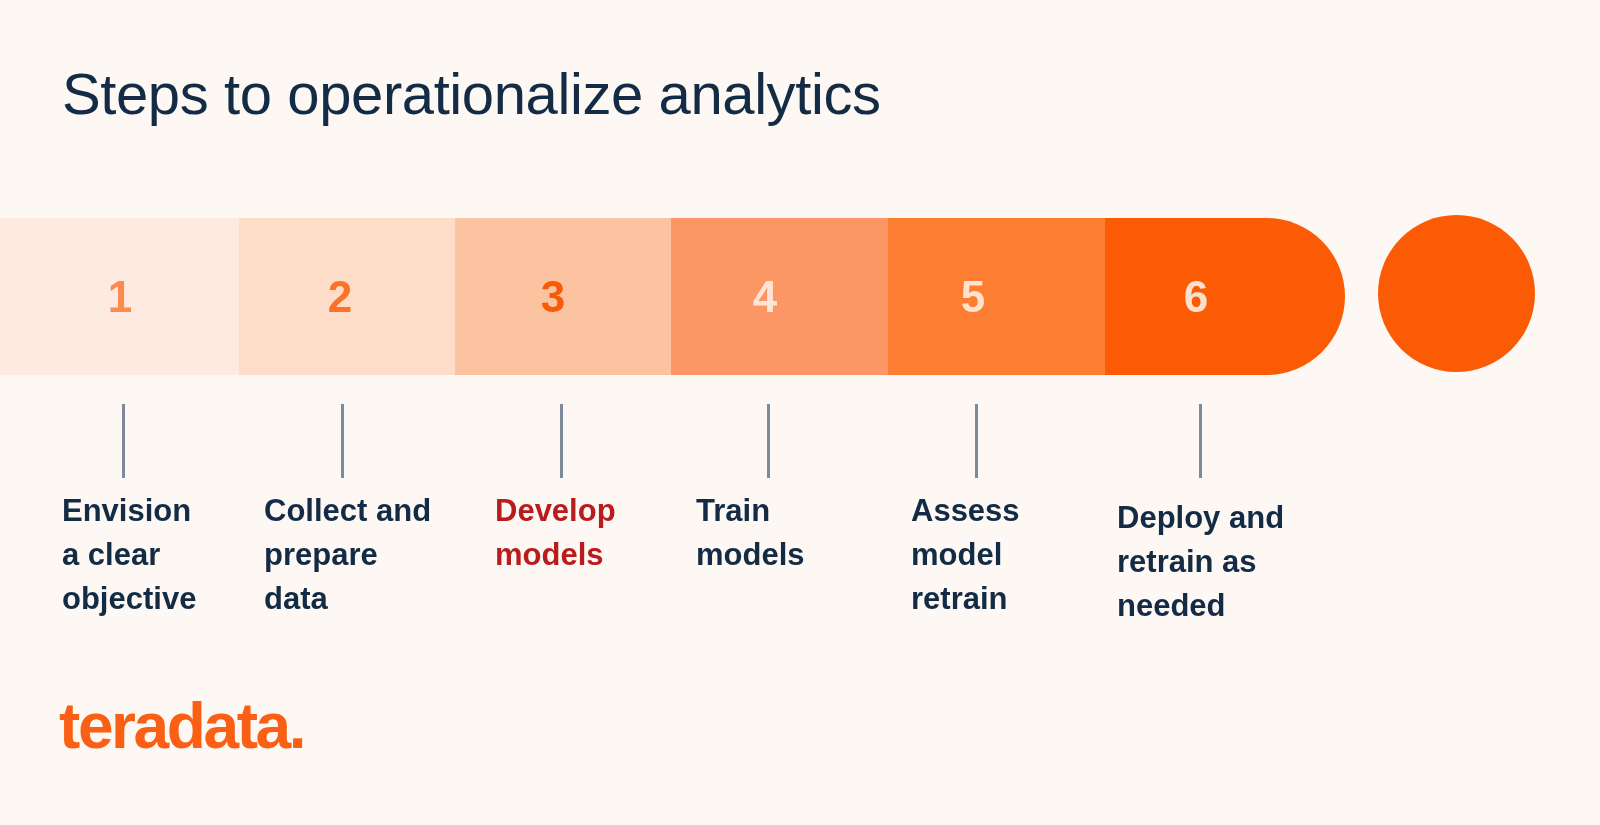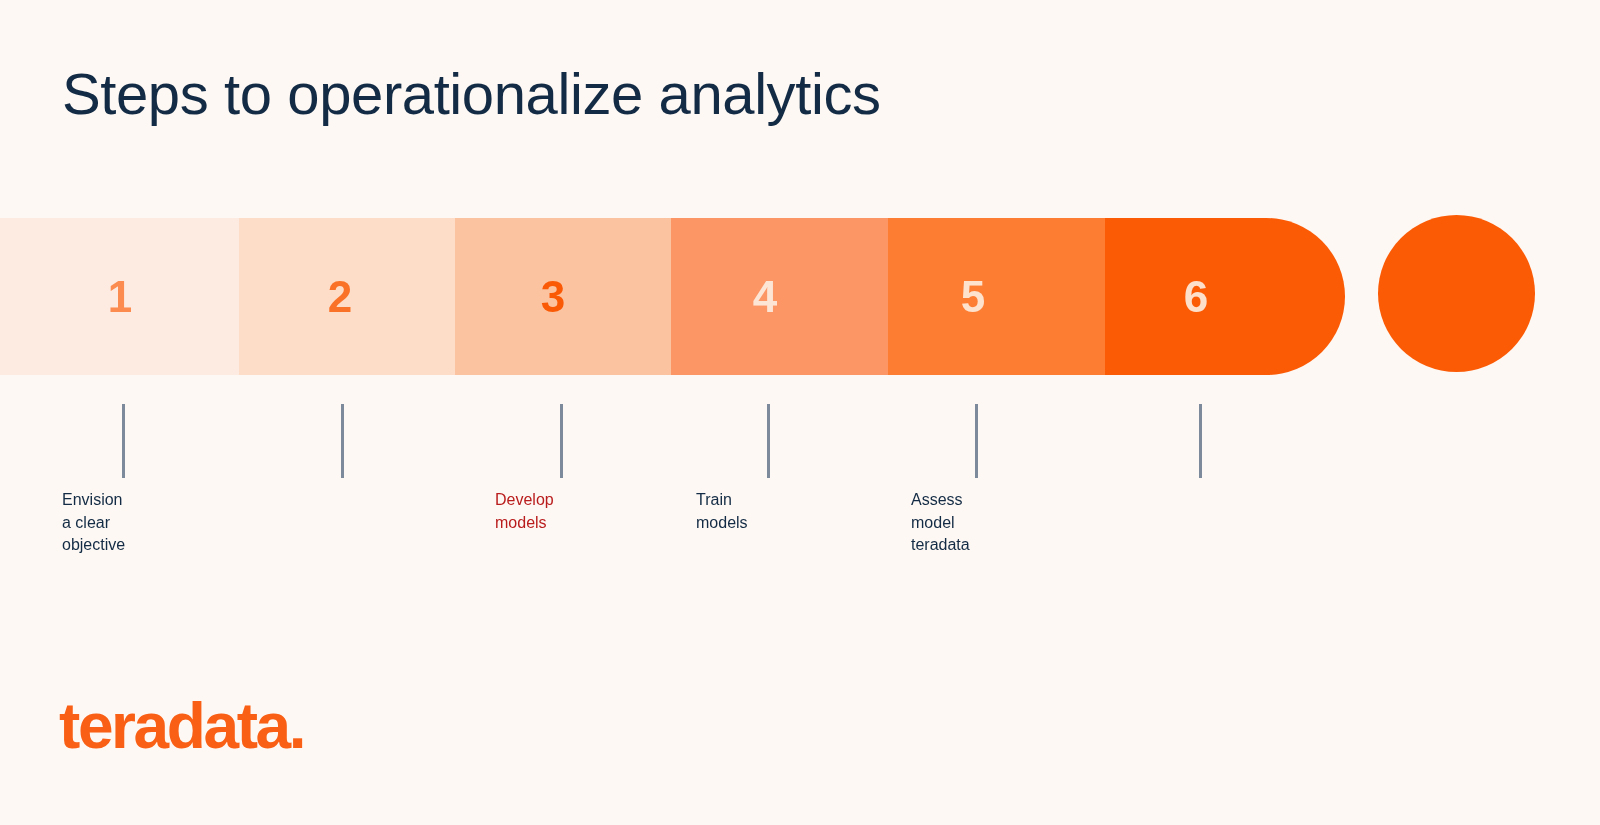--- a/index.html
+++ b/index.html
@@ -80,22 +80,22 @@
     position: absolute;
     top: 404px;
     width: 3px;
     height: 74px;
     background: #7C8A9C;
   }
 
   
   .step-label {
     position: absolute;
-    font-size: 16px;
-    font-weight: 400;
+    font-size: 31px;
+    font-weight: 700;
     line-height: 1.42;
     color: #132B44;
     width: 190px;
   }
 
   
   .logo {
     position: absolute;
     left: 59px;
     top: 694px;
@@ -141,23 +141,29 @@
   <div class="connector" style="left: 122px; background: rgb(124, 138, 156);"></div>
   <div class="connector" style="left: 341px; background: rgb(124, 138, 156);"></div>
   <div class="connector" style="left: 560px; background: rgb(124, 138, 156);"></div>
   <div class="connector" style="left: 767px; background: rgb(124, 138, 156);"></div>
   <div class="connector" style="left: 975px; background: rgb(124, 138, 156);"></div>
   <div class="connector" style="left: 1199px; background: rgb(124, 138, 156);"></div>
 
   <div class="step-label" style="left: 62px; top: 489px; color: rgb(19, 43, 68); white-space: pre-line;">Envision
 a clear
 objective</div>
+  <div class="step-label" style="left: 264px; top: 489px; color: rgb(19, 43, 68); white-space: pre-line;">Collect and
+prepare
+data</div>
   <div class="step-label" style="left: 495px; top: 489px; color: #b91c1c; white-space: pre-line;">Develop
 models</div>
   <div class="step-label" style="left: 696px; top: 489px; color: rgb(19, 43, 68); white-space: pre-line;">Train
 models</div>
   <div class="step-label" style="left: 911px; top: 489px; color: rgb(19, 43, 68); white-space: pre-line;">Assess
 model
-teradata</div>
+retrain</div>
+  <div class="step-label" style="left: 1117px; top: 496px; color: rgb(19, 43, 68); white-space: pre-line;">Deploy and
+retrain as
+needed</div>
 
   <div class="logo" style="color: rgb(249, 96, 21); text-align: right;">teradata.</div>
 
 </div>
 
 </body></html>

